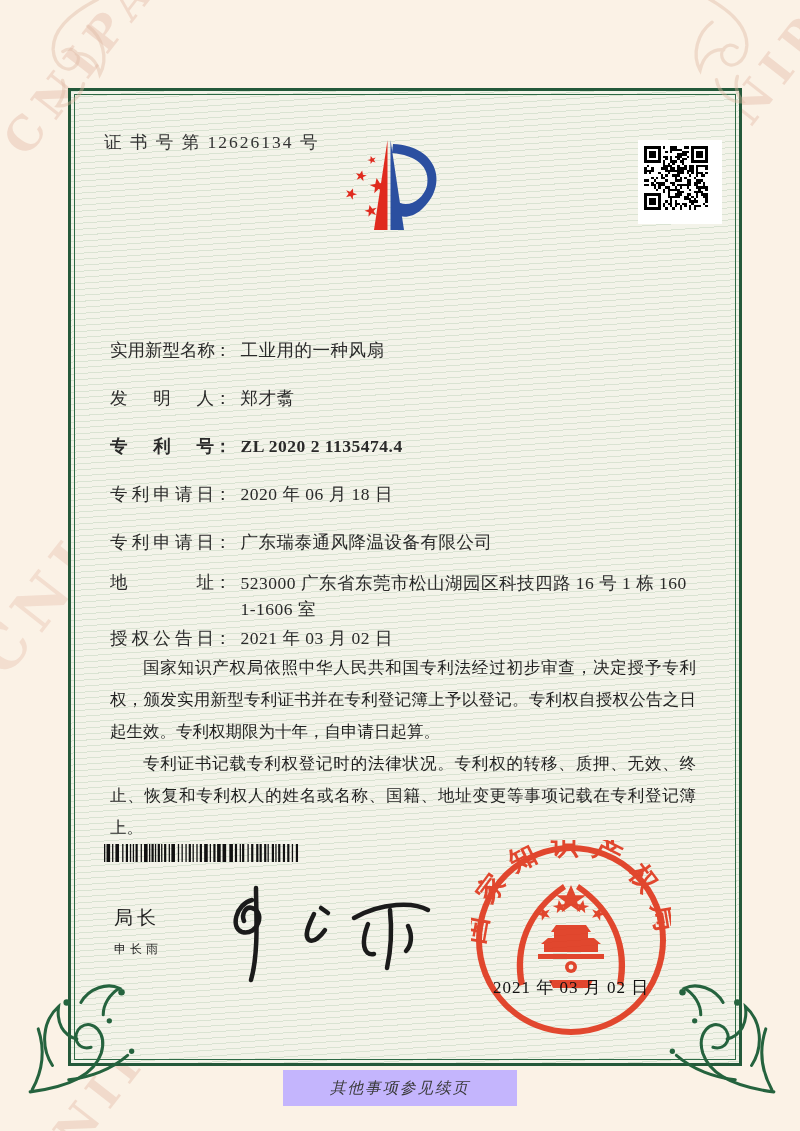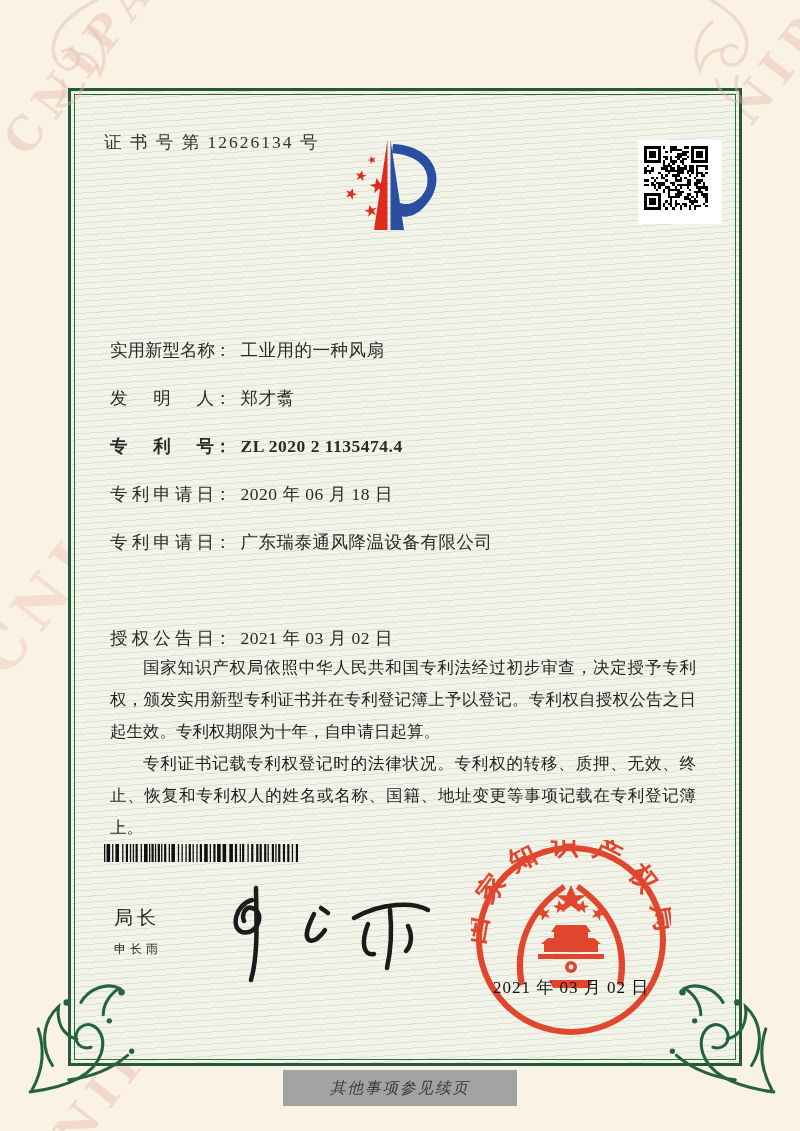--- a/index.html
+++ b/index.html
@@ -36,21 +36,21 @@
   .body-text p{margin:0;text-indent:2em;}
   
   .barcode{position:absolute;left:104px;top:844px;width:202px;height:18px;}
   .director-title{position:absolute;left:114px;top:905px;font-size:19px;letter-spacing:4px;color:#1d1d1d;}
   .director-name{position:absolute;left:114px;top:941px;font-size:12px;letter-spacing:4px;color:#1d1d1d;}
   .signature{position:absolute;left:222px;top:884px;width:210px;height:100px;}
   .seal{position:absolute;left:471px;top:840px;width:200px;height:200px;}
   .seal-date{position:absolute;left:471px;top:976px;width:200px;text-align:center;font-size:17px;
              color:#101010;letter-spacing:1px;}
   .page-info{position:absolute;left:0;top:1026px;width:100%;text-align:center;font-size:14.5px;color:#333;margin-top:45px;}
-  .footer-note{position:absolute;left:283px;top:1070px;width:234px;height:36px;background:#a3a3a3;
+  .footer-note{position:absolute;left:283px;top:1070px;width:234px;height:36px;background:#c4b5fd;
                text-align:center;line-height:36px;font-size:15.5px;font-style:italic;color:#3a3a3a;
                letter-spacing:2px;}
 </style>
 </head>
 <body>
 
 <div class="page">
 
   <div class="wm" style="left:-28px;top:36px;">CNIPA</div>
   <div class="wm" style="left:208px;top:150px;">CNIPA</div>
@@ -396,20 +396,23 @@
   </div>
   <div class="row" style="top:434px;font-weight:bold;">
     <span class="flabel">专利号</span><span class="colon">：</span><span class="fvalue">ZL 2020 2 1135474.4</span>
   </div>
   <div class="row" style="top:482px;">
     <span class="flabel">专利申请日</span><span class="colon">：</span><span class="fvalue">2020 年 06 月 18 日</span>
   </div>
   <div class="row" style="top:530px;">
     <span class="flabel">专利申请日</span><span class="colon">：</span><span class="fvalue">广东瑞泰通风降温设备有限公司</span>
   </div>
+  <div class="row" style="top:570px;">
+    <span class="flabel">地址</span><span class="colon">：</span><span class="fvalue wrap">523000 广东省东莞市松山湖园区科技四路 16 号 1 栋 1601-1606 室</span>
+  </div>
   <div class="row" style="top:626px;">
     <span class="flabel">授权公告日</span><span class="colon">：</span><span class="fvalue">2021 年 03 月 02 日</span>
   </div>
 
   <div class="body-text">
     <p>国家知识产权局依照中华人民共和国专利法经过初步审查，决定授予专利权，颁发实用新型专利证书并在专利登记簿上予以登记。专利权自授权公告之日起生效。专利权期限为十年，自申请日起算。</p>
     <p>专利证书记载专利权登记时的法律状况。专利权的转移、质押、无效、终止、恢复和专利权人的姓名或名称、国籍、地址变更等事项记载在专利登记簿上。</p>
   </div>
 
   <svg class="barcode" id="barcode-svg" viewBox="0 0 202 18" preserveAspectRatio="none">

